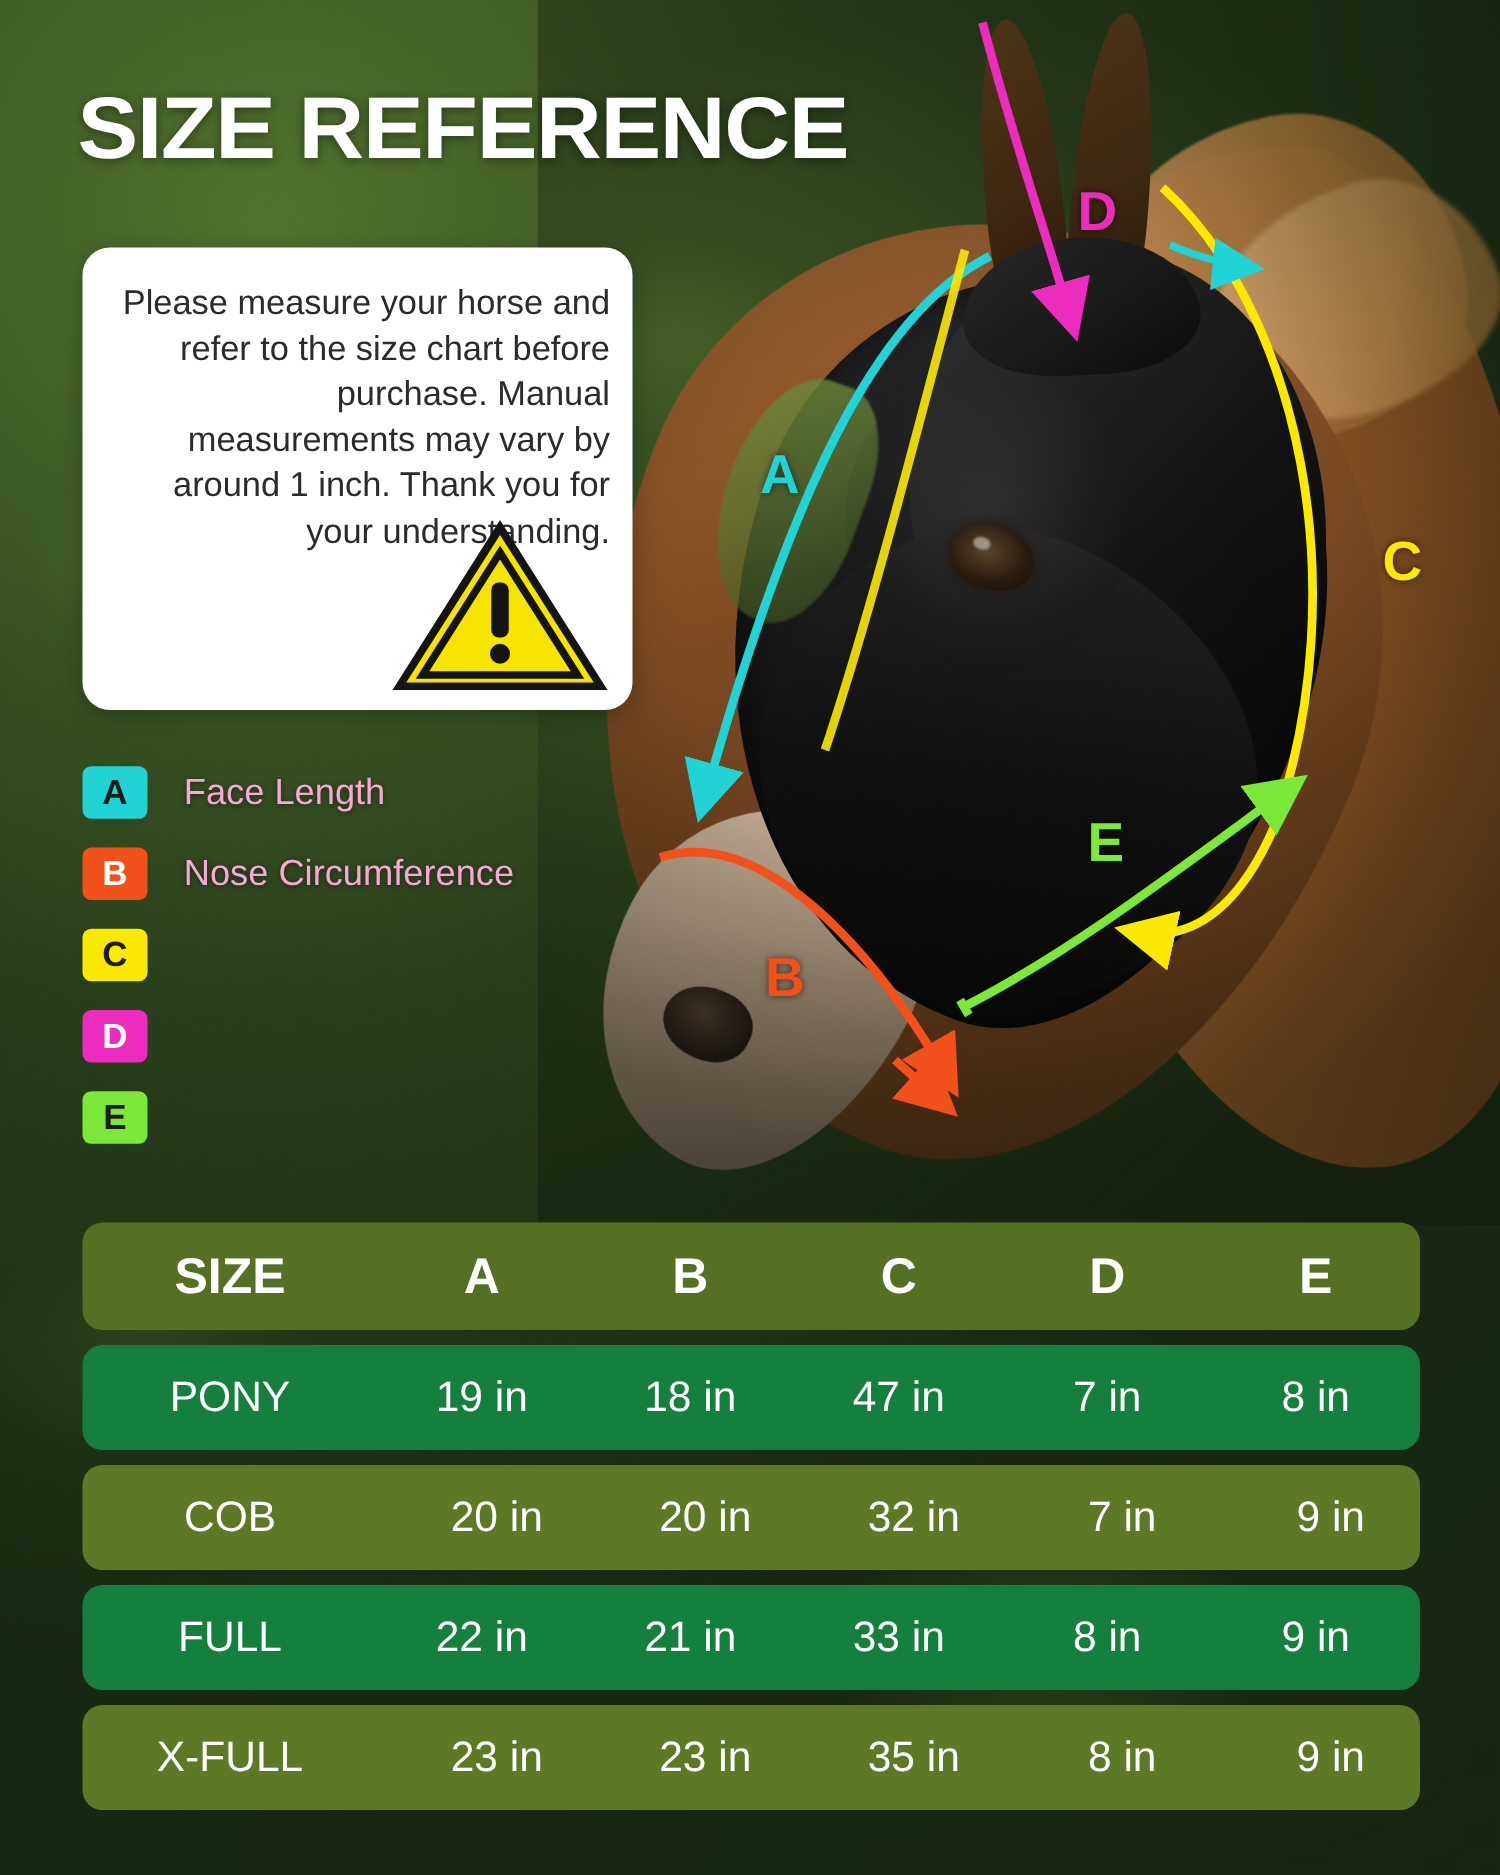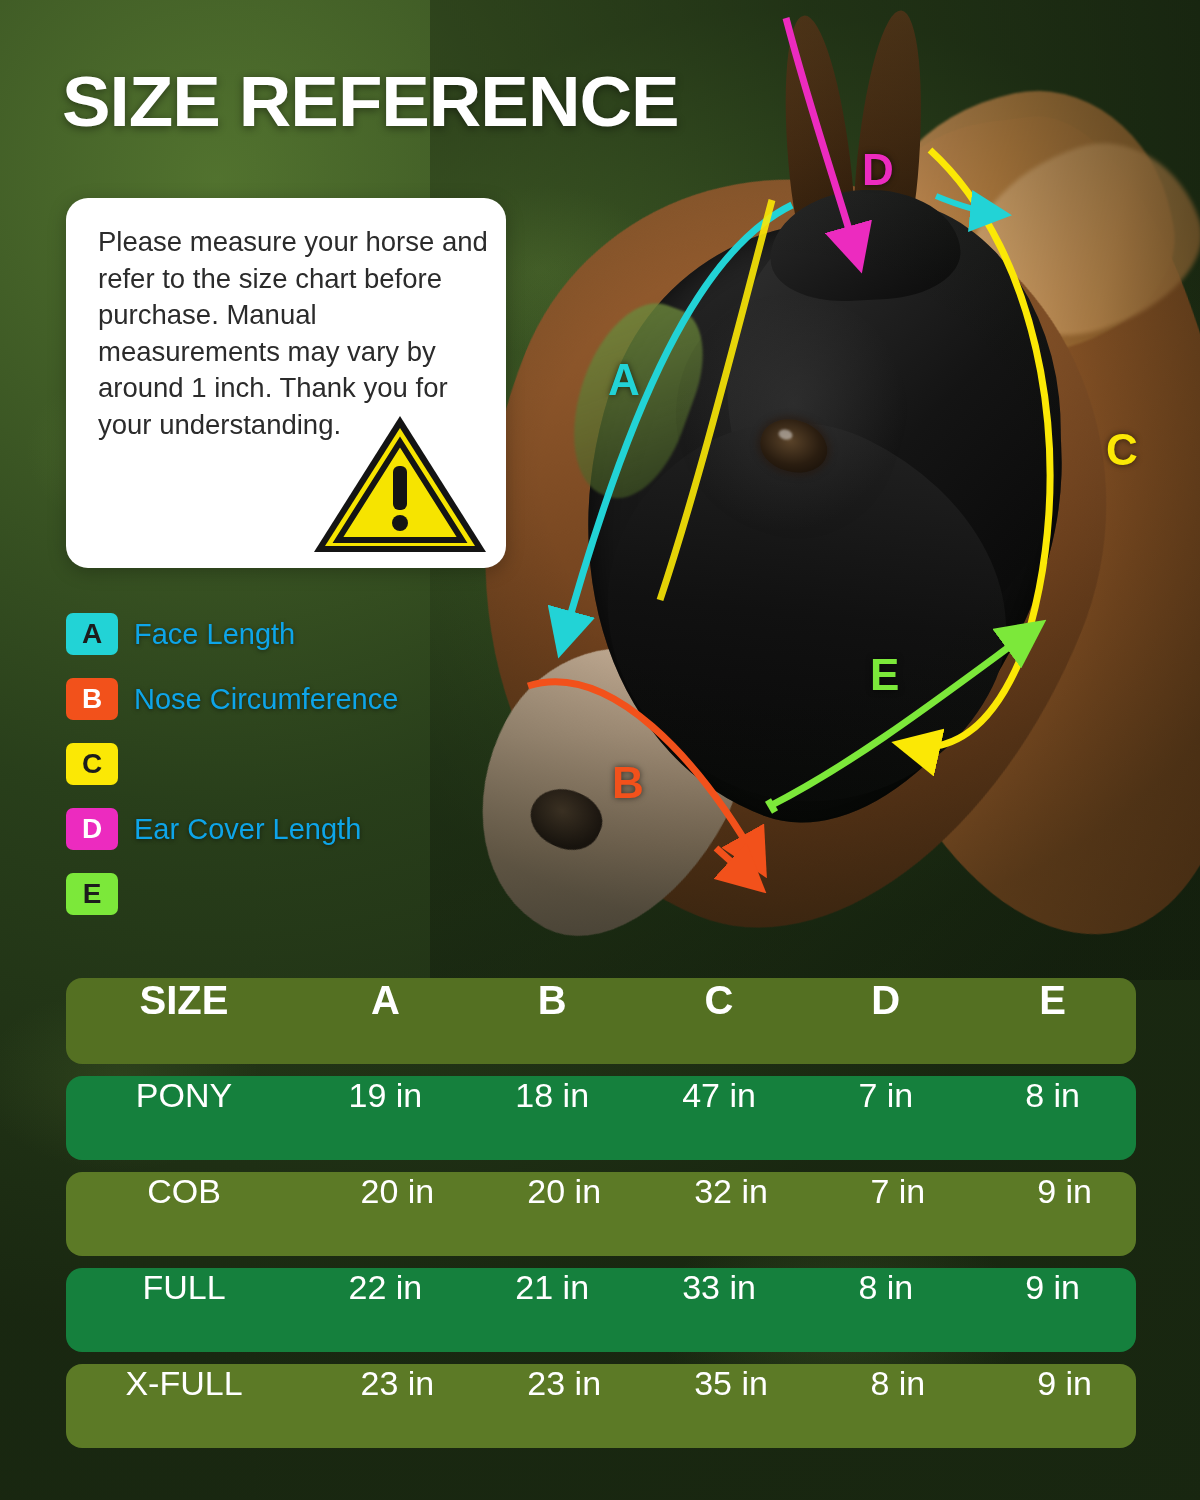--- a/index.html
+++ b/index.html
@@ -287,20 +287,21 @@
   }
   .note-text {
     position: absolute;
     left: 32px;
     top: 26px;
     width: 390px;
     font-size: 27.5px;
     line-height: 1.33;
     color: #2b2b2b;
     font-family: "Liberation Sans", sans-serif;
+    text-align: right;
   }
   .warn-icon {
     position: absolute;
     right: 16px;
     bottom: 10px;
     width: 180px;
     height: 150px;
   }
 
   
@@ -323,37 +324,37 @@
     display: flex;
     align-items: center;
     justify-content: center;
     font-weight: bold;
     font-size: 28px;
     color: #ffffff;
     flex: none;
   }
   .legend-key.dark-text { color: #1c1c1c; }
   .legend-text {
-    margin-left: 16px;
+    margin-left: 29px;
     font-size: 29px;
-    color: #0ea5e9;
+    color: #f9a8d4;
     font-family: "Liberation Sans", sans-serif;
     text-shadow: 0 1px 4px rgba(0,0,0,0.5);
   }
 
   
   .table {
     position: absolute;
     left: 66px;
     top: 978px;
     width: 1070px;
   }
   .trow {
     display: flex;
-    align-items: flex-start;
+    align-items: center;
     height: 84px;
     border-radius: 16px;
     margin-bottom: 12px;
   }
   .trow.header {
     background: #547022;
     height: 86px;
   }
   .trow.odd  { background: #15803d; }
   .trow.even { background: #5c7a26; gap: 24px; }
@@ -463,21 +464,20 @@
       <div class="legend-key" style="background:#f2511b;">B</div>
       <div class="legend-text">Nose Circumference</div>
     </div>
 
     <div class="legend-row">
       <div class="legend-key dark-text" style="background:#fbe805;">C</div>
     </div>
 
     <div class="legend-row">
       <div class="legend-key" style="background:#ec2bbf;">D</div>
-      <div class="legend-text">Ear Cover Length</div>
     </div>
 
     <div class="legend-row">
       <div class="legend-key dark-text" style="background:#7ce83a;">E</div>
     </div>
 
   </div>
 
   <div class="table">
 

